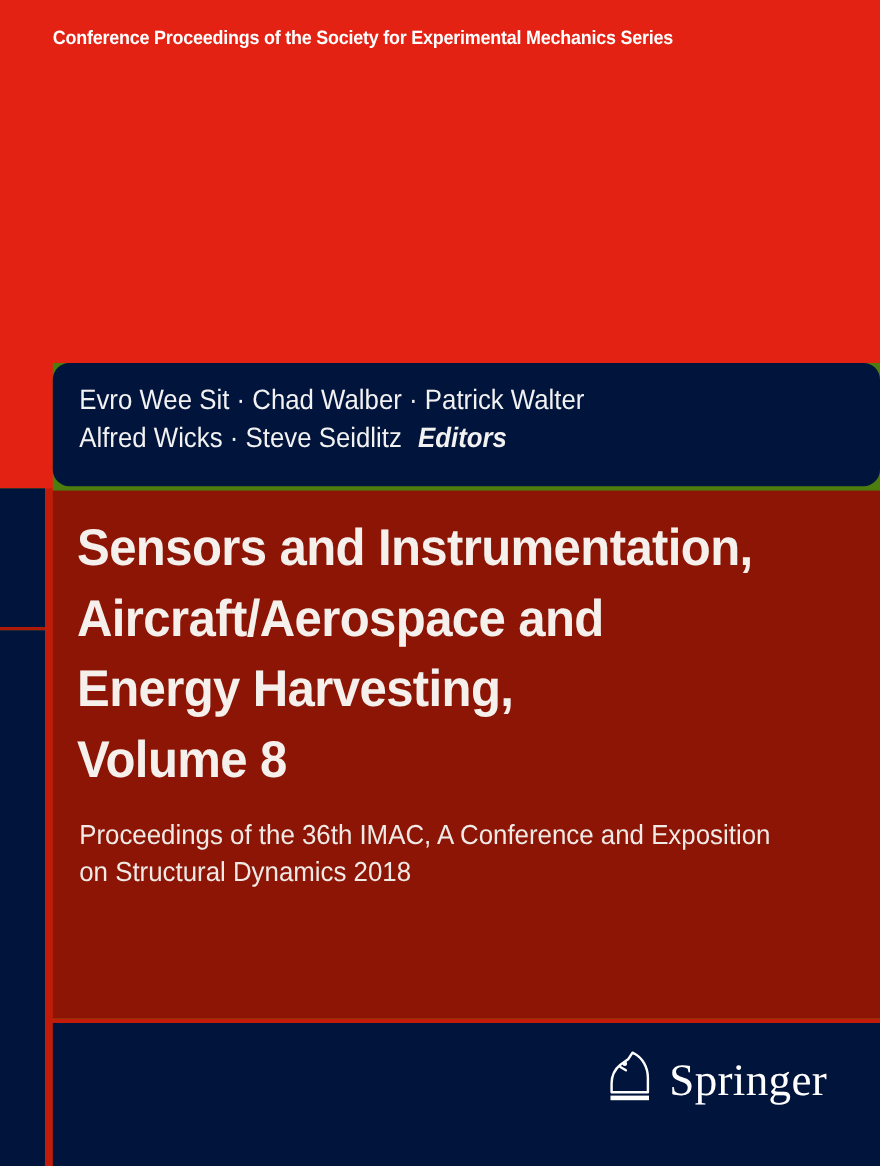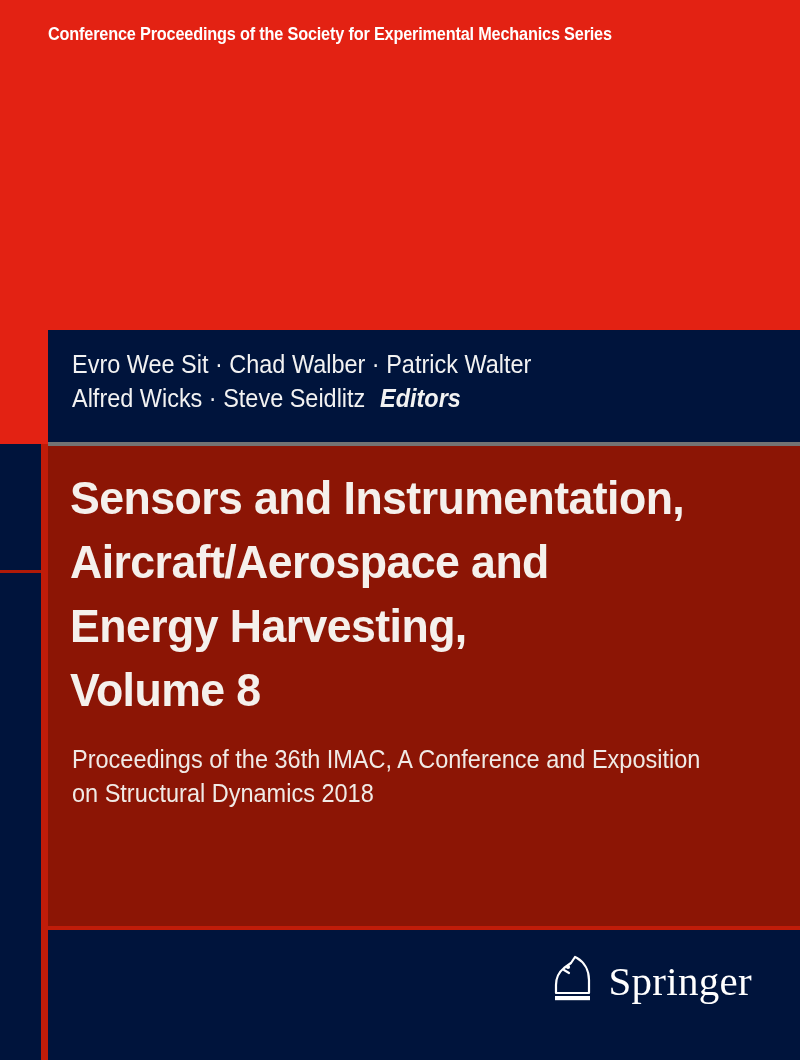--- a/index.html
+++ b/index.html
@@ -9,21 +9,21 @@
     height: 1060px;
     background: #E32213;
     font-family: "Liberation Sans", sans-serif;
     overflow: hidden;
   }
 
   #cover {
     position: relative;
     width: 800px;
     height: 1060px;
-    background: #737373;
+    background: #4d7c0f;
   }
 
   
   .series-band {
     position: absolute;
     left: 0; top: 0;
     width: 800px;
     height: 330px;
     background: #E32213;
   }
@@ -87,20 +87,21 @@
     background: #C01C09;
   }
 
   
   .editors-block {
     position: absolute;
     left: 48px; top: 330px;
     width: 752px;
     height: 112px;
     background: #00143C;
+    border-radius: 15px;
   }
   .editors-lines {
     position: absolute;
     left: 24px;
     top: 17px;
     color: #F2F2F2;
     font-size: 25.5px;
     line-height: 34px;
     font-weight: normal;
     transform: scaleX(0.92);

